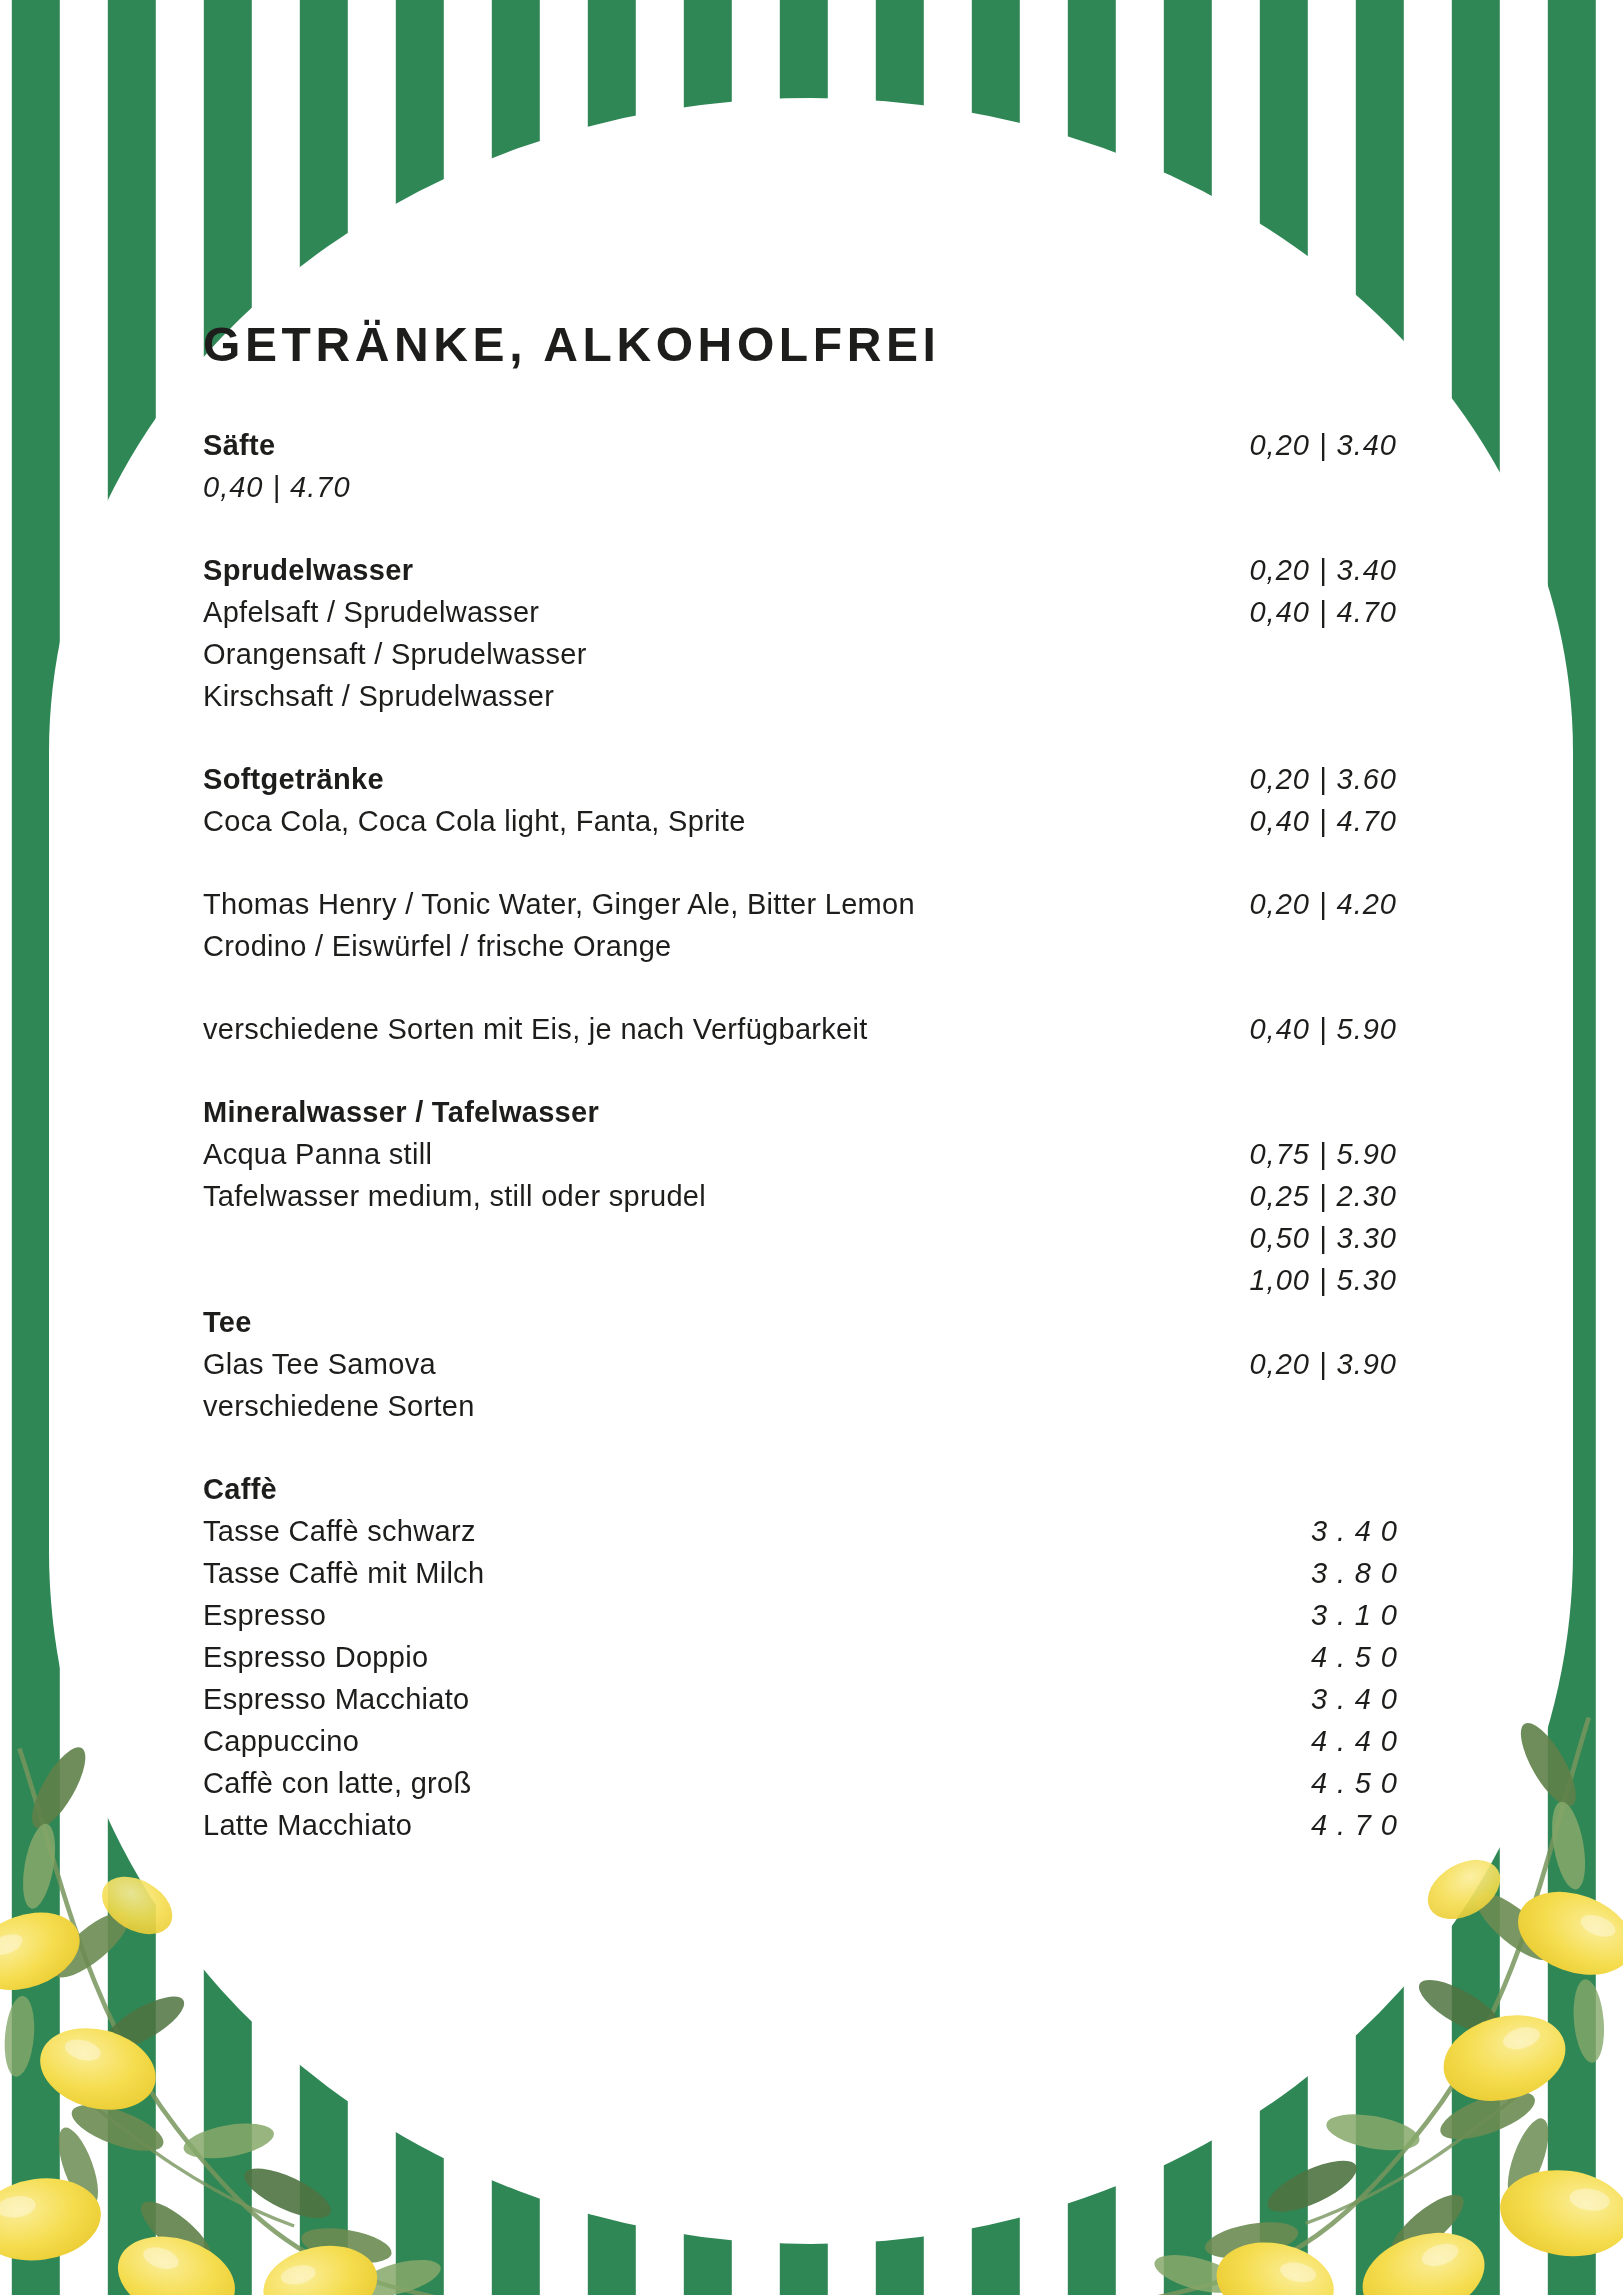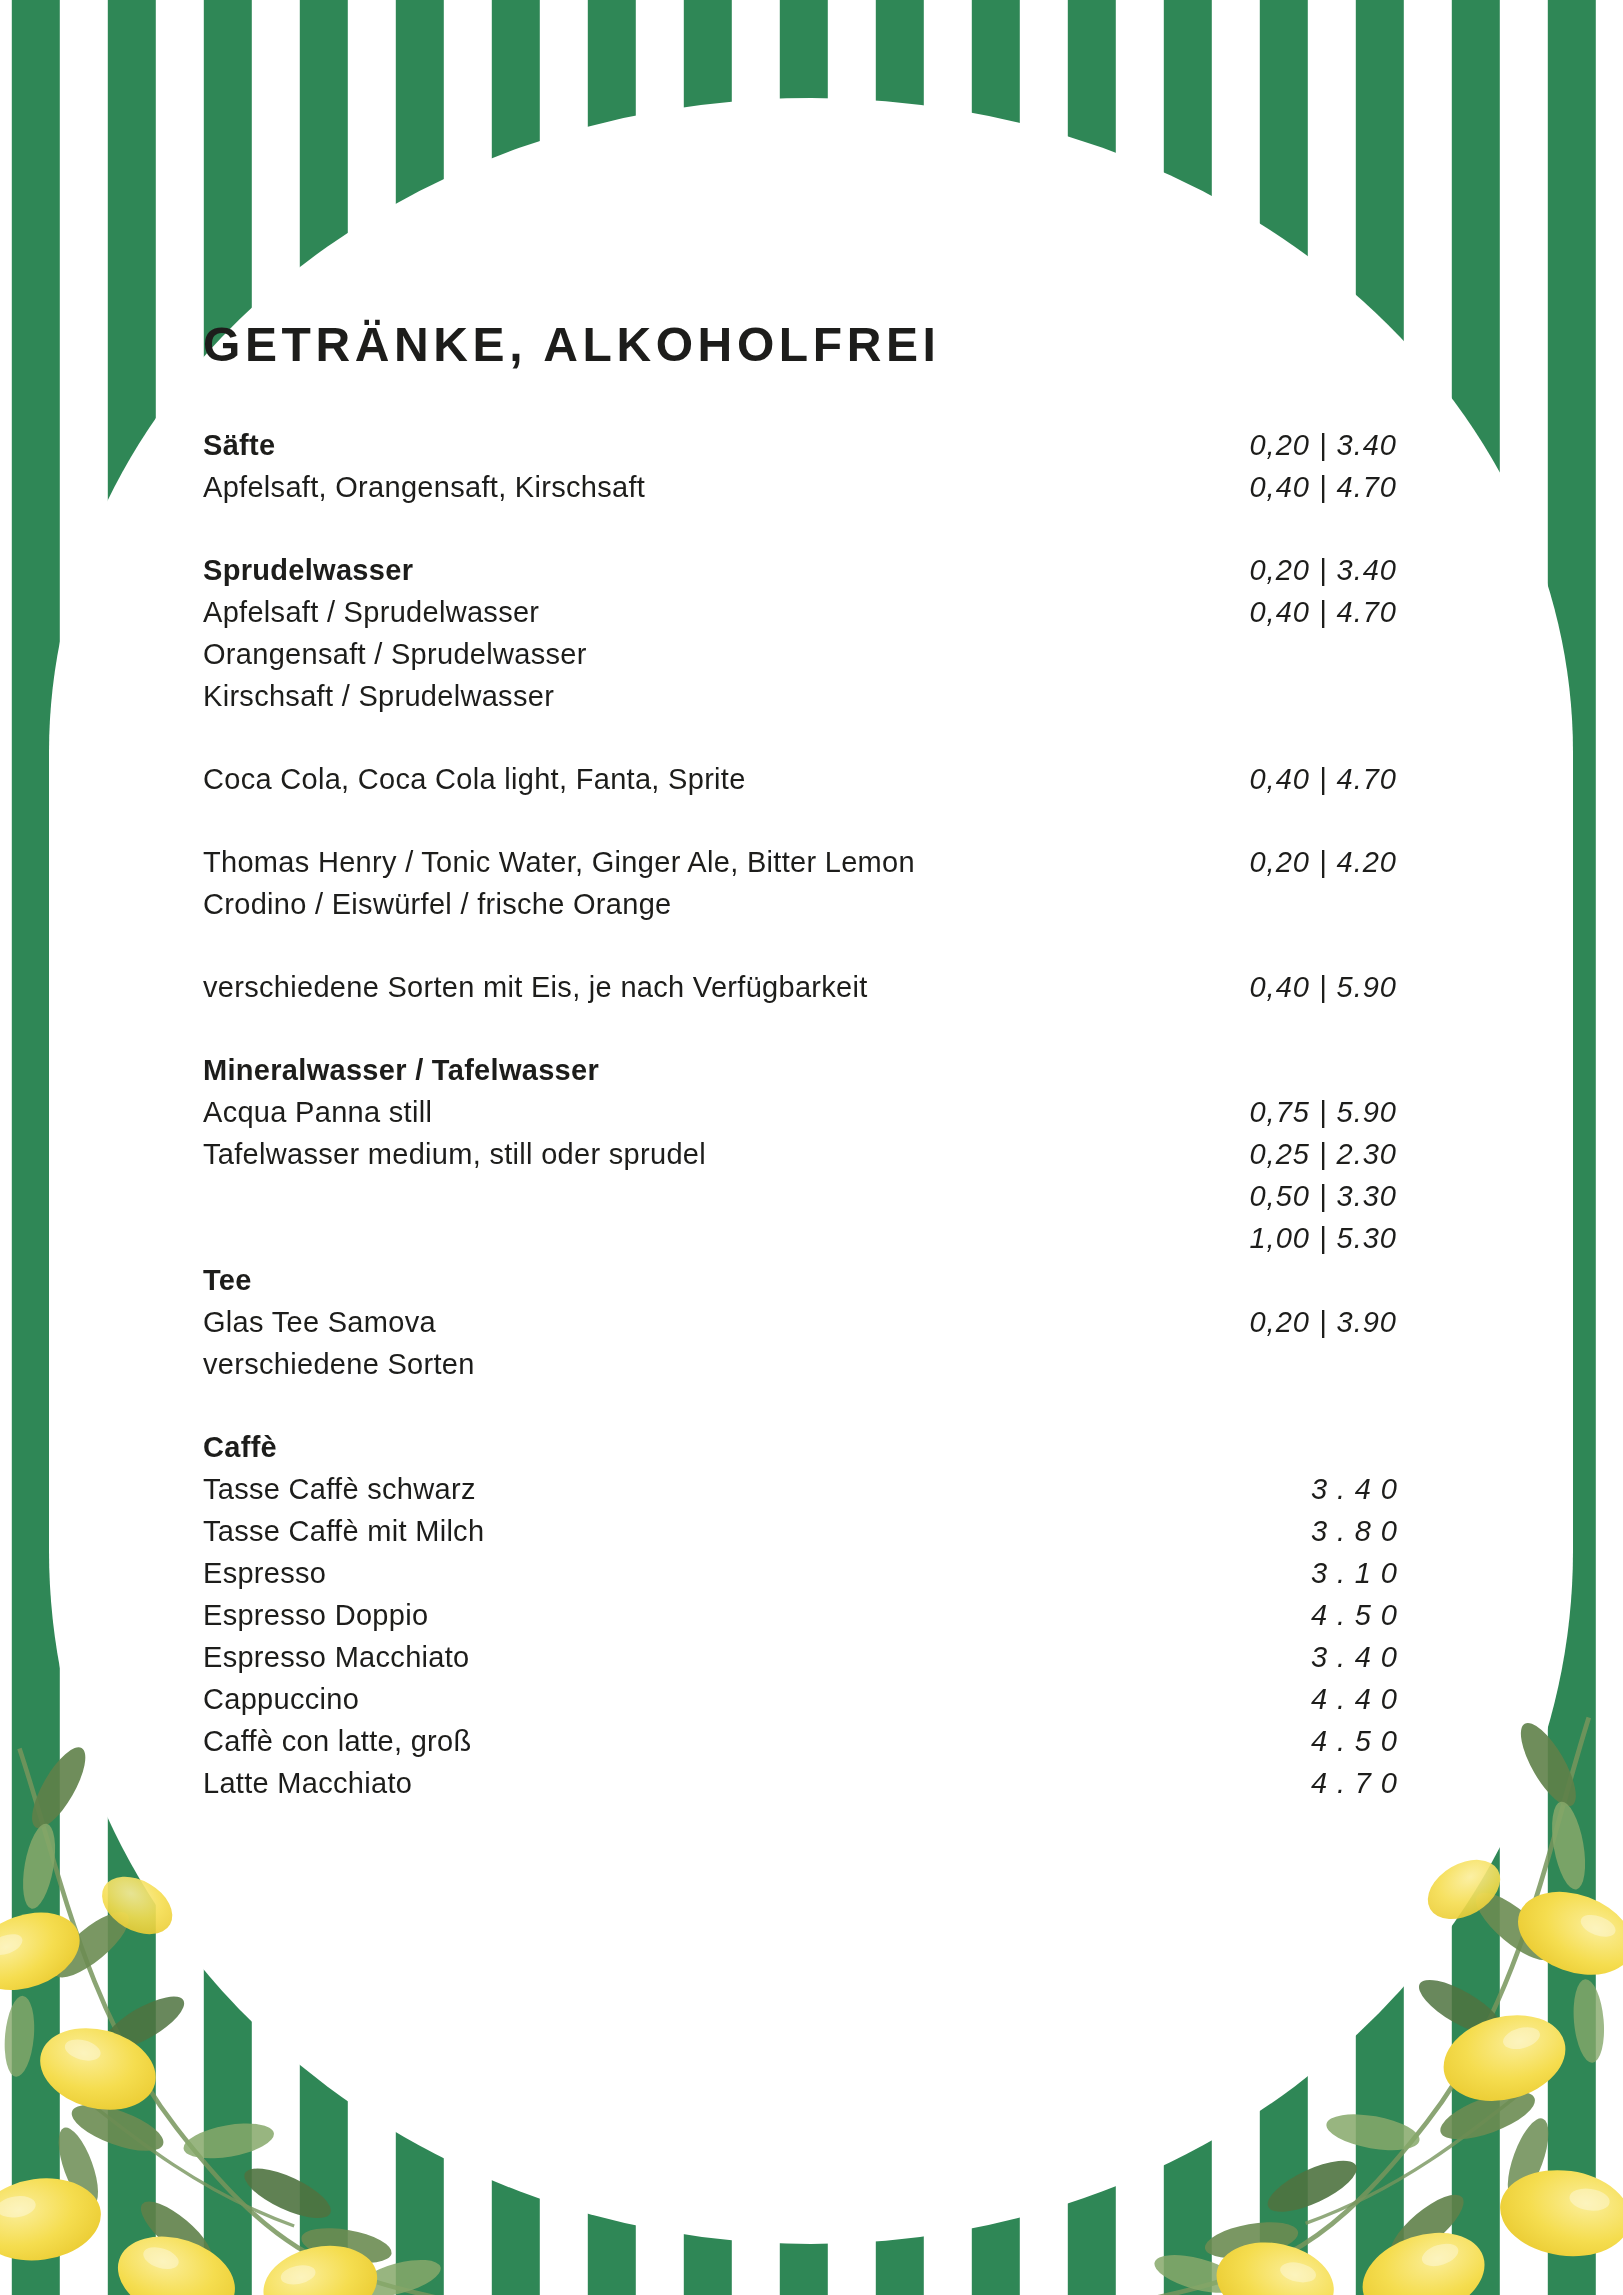--- a/index.html
+++ b/index.html
@@ -161,21 +161,20 @@
 
   <h1 class="title">GETRÄNKE, ALKOHOLFREI</h1>
 
   <div class="menu" id="sections">
       <section class="menu-section">
         <div class="row">
           <span class="item-name bold">Säfte</span>
           <span class="item-price">0,20 | 3.40</span>
         </div>
         <div class="row">
-          <span class="item-name">Apfelsaft, Orangensaft, Kirschsaft</span>
           <span class="item-price">0,40 | 4.70</span>
         </div>
       </section>
       <section class="menu-section">
         <div class="row">
           <span class="item-name bold">Sprudelwasser</span>
           <span class="item-price">0,20 | 3.40</span>
         </div>
         <div class="row">
           <span class="item-name">Apfelsaft / Sprudelwasser</span>
@@ -185,20 +184,24 @@
           <span class="item-name">Orangensaft / Sprudelwasser</span>
           <span class="item-price"></span>
         </div>
         <div class="row">
           <span class="item-name">Kirschsaft / Sprudelwasser</span>
           <span class="item-price"></span>
         </div>
       </section>
       <section class="menu-section">
         <div class="row">
+          <span class="item-name bold">Softgetränke</span>
+          <span class="item-price">0,20 | 3.60</span>
+        </div>
+        <div class="row">
           <span class="item-name">Coca Cola, Coca Cola light, Fanta, Sprite</span>
           <span class="item-price">0,40 | 4.70</span>
         </div>
       </section>
       <section class="menu-section">
         <div class="row">
           <span class="item-name">Thomas Henry / Tonic Water, Ginger Ale, Bitter Lemon</span>
           <span class="item-price">0,20 | 4.20</span>
         </div>
         <div class="row">

